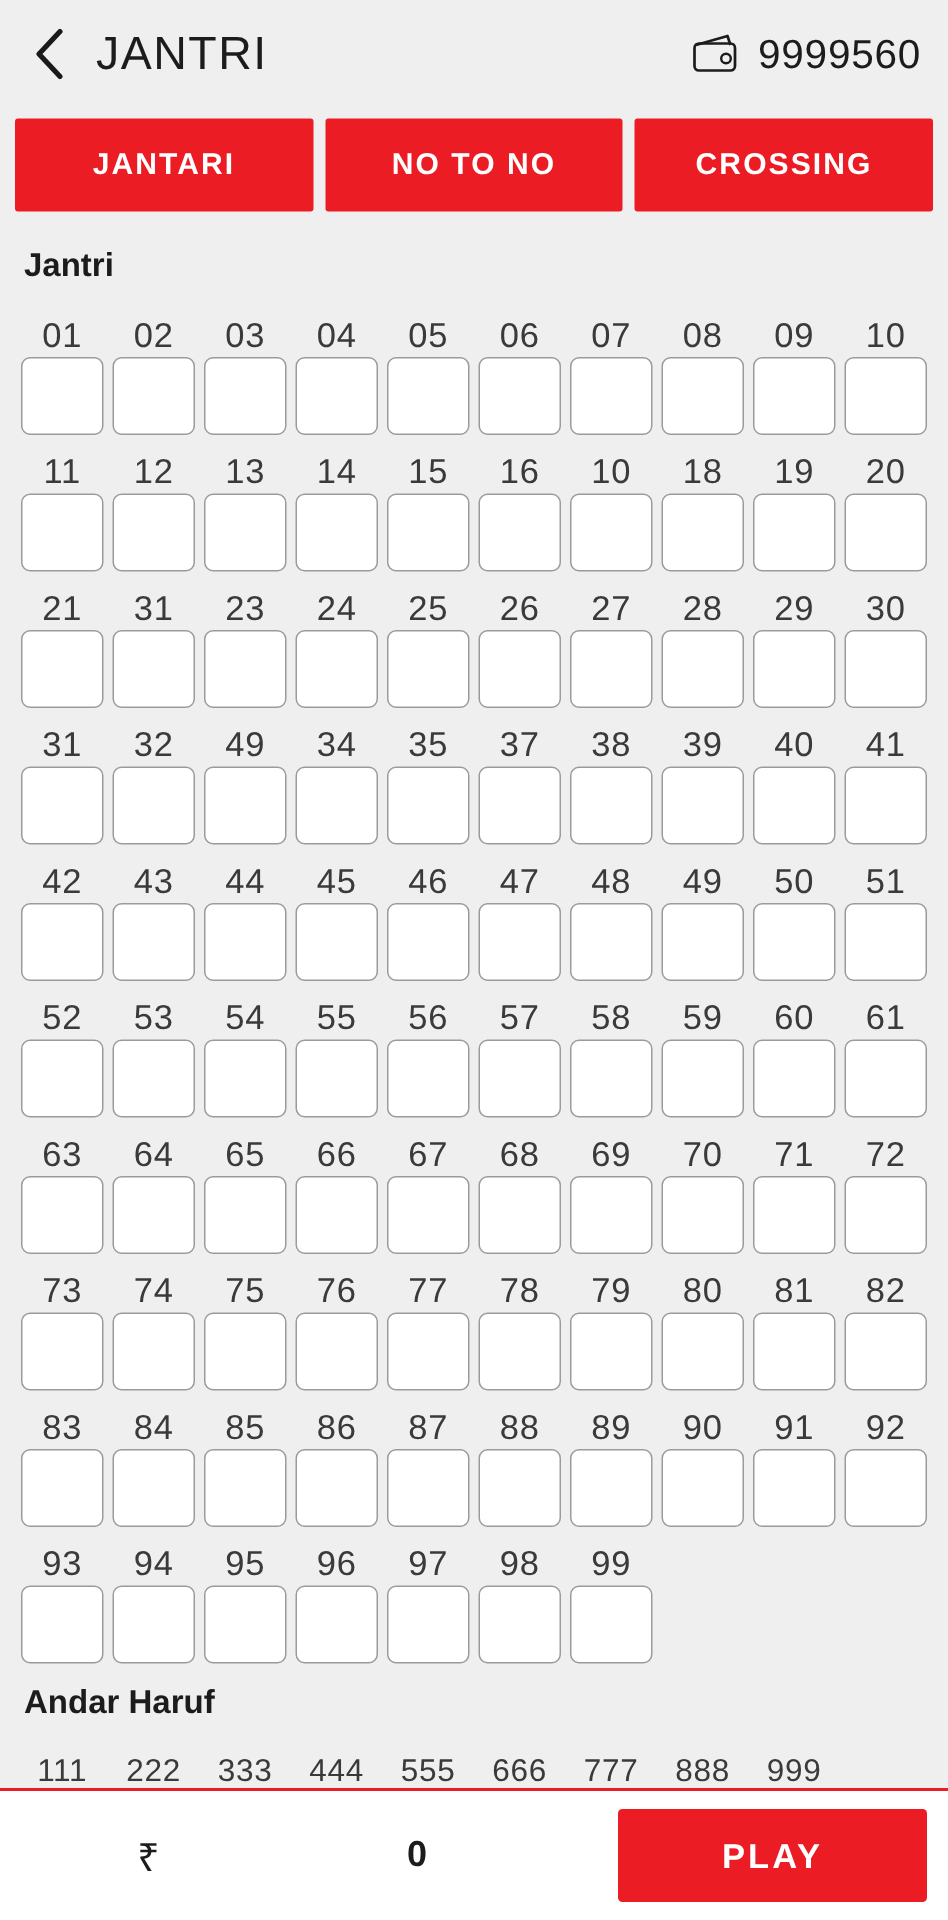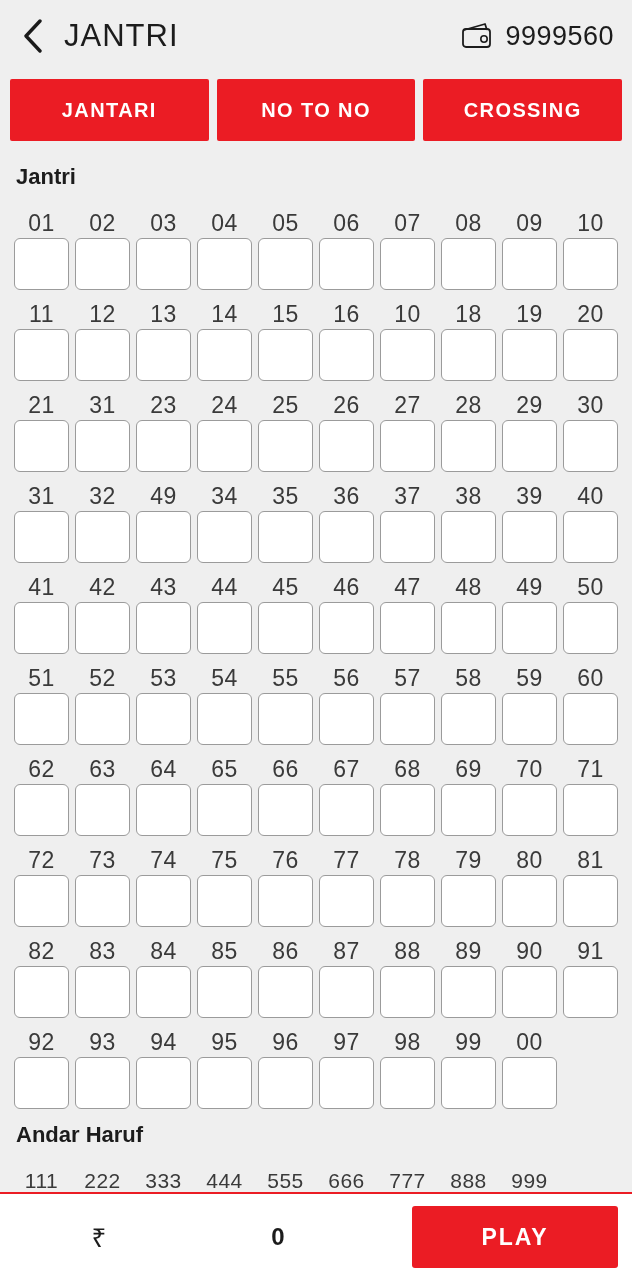--- a/index.html
+++ b/index.html
@@ -344,24 +344,20 @@
         </div>
         <div class="cellwrap">
           <div class="cell-label">34</div>
           <input class="cell-input" type="text" value="" style="">
         </div>
         <div class="cellwrap">
           <div class="cell-label">35</div>
           <input class="cell-input" type="text" value="" style="">
         </div>
         <div class="cellwrap">
-          <div class="cell-label">36</div>
-          <input class="cell-input" type="text" value="" style="">
-        </div>
-        <div class="cellwrap">
           <div class="cell-label">37</div>
           <input class="cell-input" type="text" value="" style="">
         </div>
         <div class="cellwrap">
           <div class="cell-label">38</div>
           <input class="cell-input" type="text" value="" style="">
         </div>
         <div class="cellwrap">
           <div class="cell-label">39</div>
           <input class="cell-input" type="text" value="" style="">
@@ -444,21 +440,21 @@
         </div>
         <div class="cellwrap">
           <div class="cell-label">59</div>
           <input class="cell-input" type="text" value="" style="">
         </div>
         <div class="cellwrap">
           <div class="cell-label">60</div>
           <input class="cell-input" type="text" value="" style="">
         </div>
         <div class="cellwrap">
-          <div class="cell-label">62</div>
+          <div class="cell-label">61</div>
           <input class="cell-input" type="text" value="" style="">
         </div>
         <div class="cellwrap">
           <div class="cell-label">63</div>
           <input class="cell-input" type="text" value="" style="">
         </div>
         <div class="cellwrap">
           <div class="cell-label">64</div>
           <input class="cell-input" type="text" value="" style="">
         </div>
@@ -593,24 +589,20 @@
         <div class="cellwrap">
           <div class="cell-label">97</div>
           <input class="cell-input" type="text" value="" style="">
         </div>
         <div class="cellwrap">
           <div class="cell-label">98</div>
           <input class="cell-input" type="text" value="" style="">
         </div>
         <div class="cellwrap">
           <div class="cell-label">99</div>
-          <input class="cell-input" type="text" value="" style="">
-        </div>
-        <div class="cellwrap">
-          <div class="cell-label">00</div>
           <input class="cell-input" type="text" value="" style="">
         </div>
       </div>
 
     <div class="section-title">Andar Haruf</div>
     <div class="grid" id="andar-grid">
         <div class="cellwrap">
           <div class="cell-label small">111</div>
           <input class="cell-input" type="text" value="" style="">
         </div>

